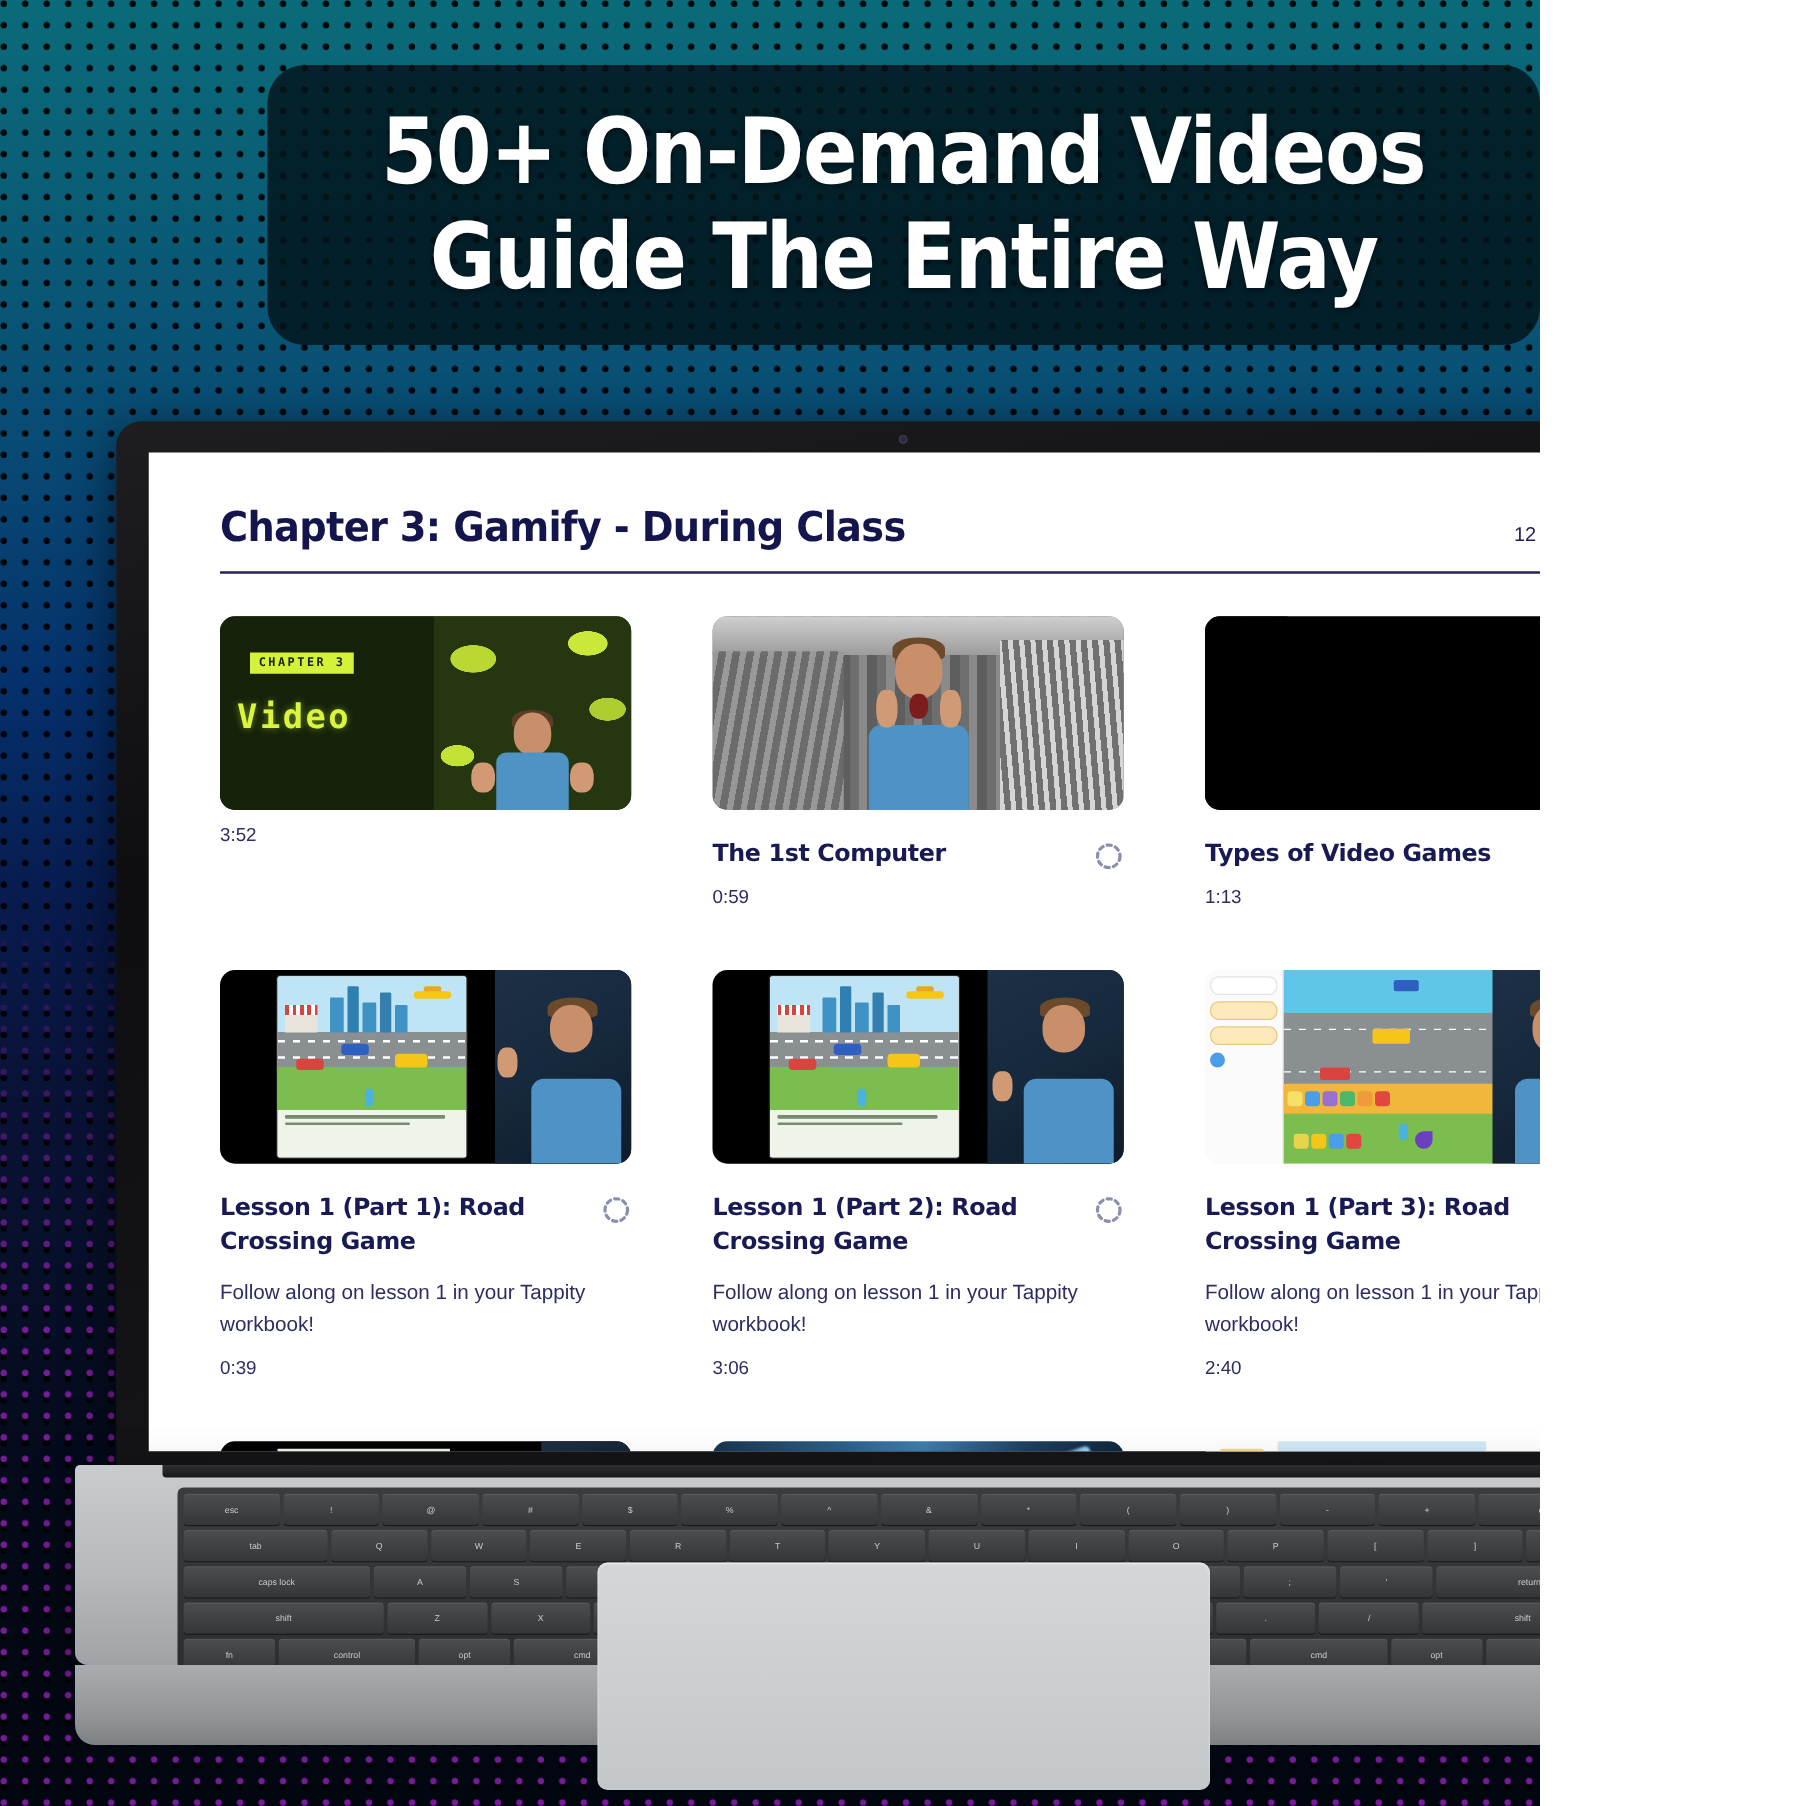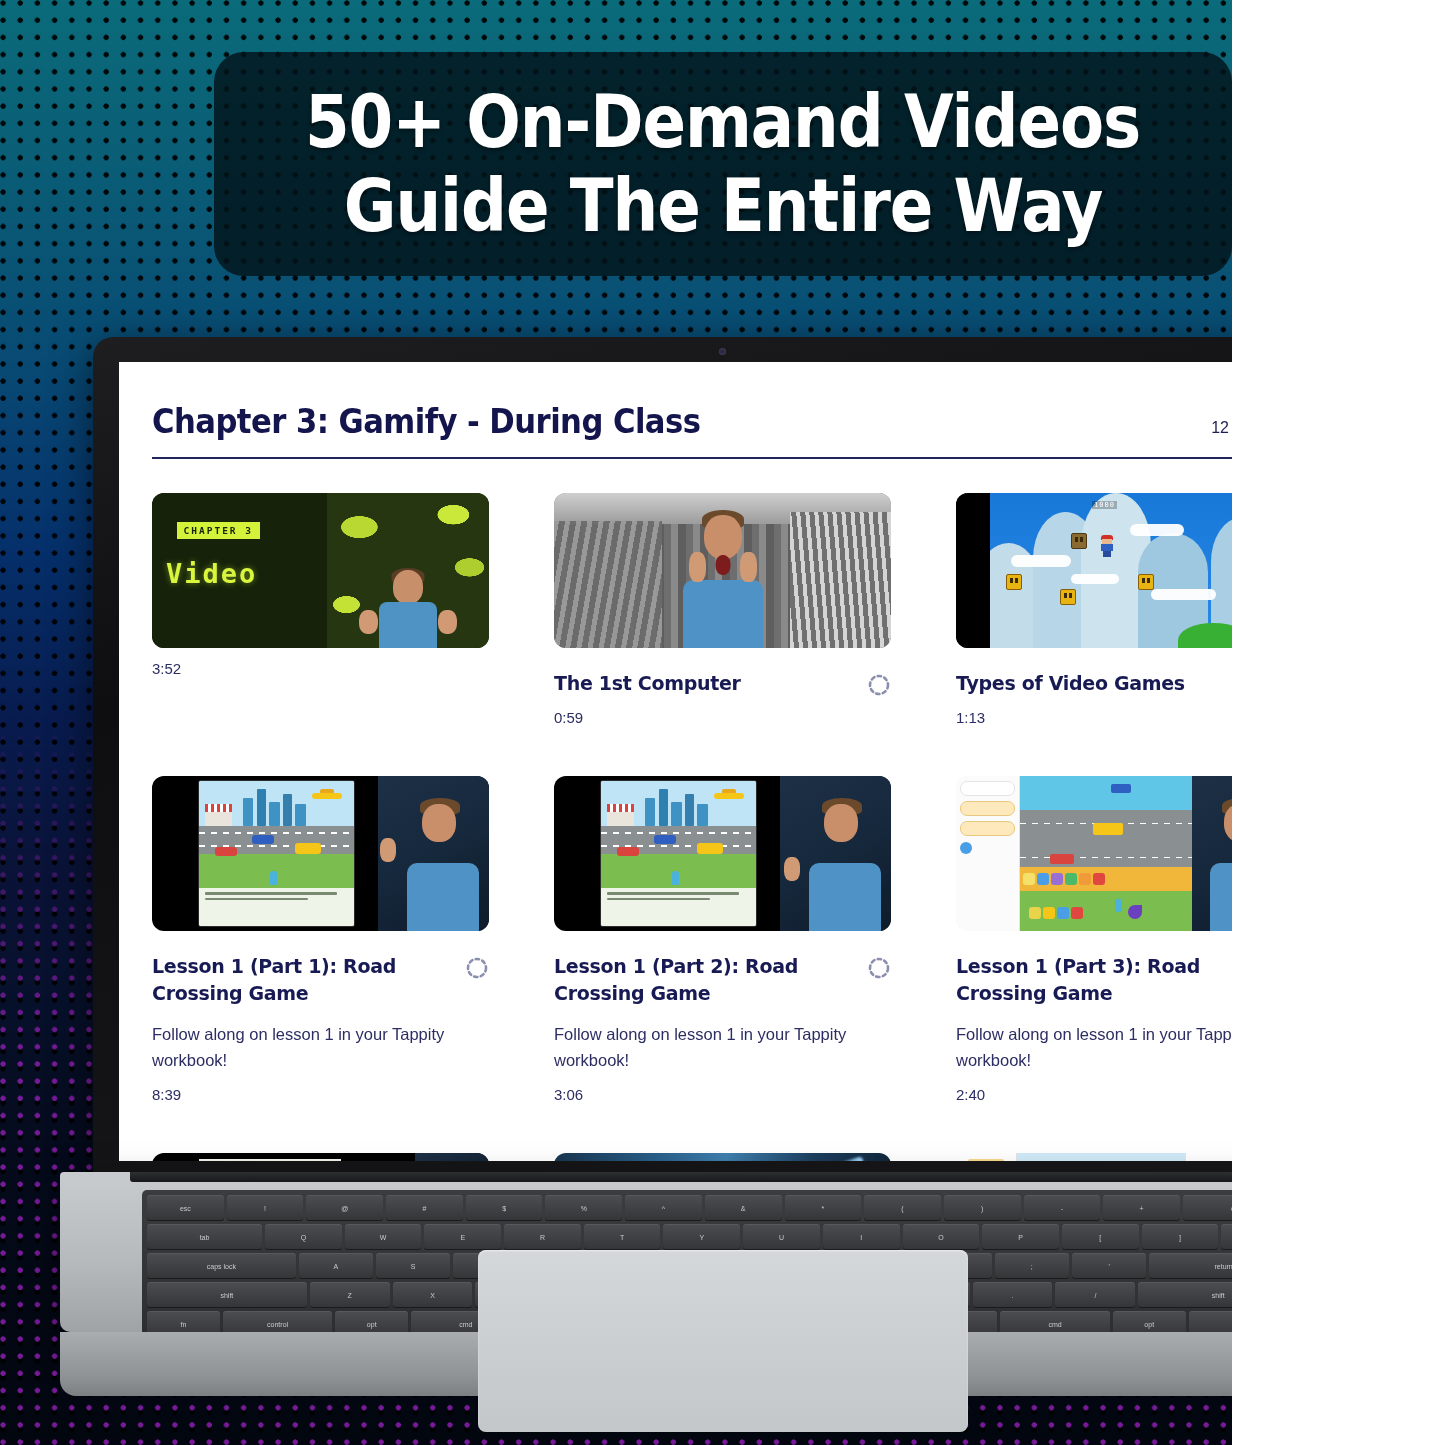--- a/index.html
+++ b/index.html
@@ -108,20 +108,21 @@
     box-shadow: inset 0 0 2px #555570;
   }
 
   
   .screen {
     position: relative;
     width: 100%;
     height: 100%;
     background: #ffffff;
     overflow: hidden;
+    padding-left: 24px;
   }
   .page {
     padding: 40px 0 0 0;
   }
 
   .page-header {
     display: flex;
     align-items: baseline;
     justify-content: space-between;
     padding: 0 33px 0 33px;
@@ -657,43 +658,20 @@
                 <svg class="progress-ring" viewBox="0 0 24 24">
                   <circle cx="12" cy="12" r="9" fill="none" stroke="#8b8fae" stroke-width="2.6" stroke-dasharray="3.4 3.4" stroke-linecap="round"></circle>
                 </svg>
               </div>
               <div class="card-dur">0:59</div>
             </div>
 
             <div class="card">
               <div class="thumb t-game">
                 <div class="pillar"></div>
-                <div class="scene">
-                  <div class="hill a"></div>
-                  <div class="hill b"></div>
-                  <div class="hill c"></div>
-                  <div class="hill d"></div>
-                  <div class="hill e"></div>
-                  <div class="cloud c1"></div>
-                  <div class="cloud c2"></div>
-                  <div class="cloud c3"></div>
-                  <div class="cloud c4"></div>
-                  <div class="qblock q1"></div>
-                  <div class="qblock q2"></div>
-                  <div class="qblock q3"></div>
-                  <div class="qblock q4"></div>
-                  <div class="hero">
-                    <div class="cap"></div>
-                      <div class="face"></div>
-                      <div class="shirt"></div>
-                      <div class="legs"></div>
-                  </div>
-                  <div class="bush"></div>
-                  <div class="score">1000</div>
-                </div>
                 <div class="pillar"></div>
               </div>
               <div class="card-head">
                 <div class="card-title">Types of Video Games</div>
                 <svg class="progress-ring" viewBox="0 0 24 24">
                   <circle cx="12" cy="12" r="9" fill="none" stroke="#8b8fae" stroke-width="2.6" stroke-dasharray="3.4 3.4" stroke-linecap="round"></circle>
                 </svg>
               </div>
               <div class="card-dur">1:13</div>
             </div>
@@ -734,21 +712,21 @@
                   <div class="hhand" style="left:2px;top:40%;"></div>
                 </div>
               </div>
               <div class="card-head">
                 <div class="card-title">Lesson 1 (Part 1): Road Crossing Game</div>
                 <svg class="progress-ring" viewBox="0 0 24 24">
                   <circle cx="12" cy="12" r="9" fill="none" stroke="#8b8fae" stroke-width="2.6" stroke-dasharray="3.4 3.4" stroke-linecap="round"></circle>
                 </svg>
               </div>
               <div class="card-desc">Follow along on lesson 1 in your Tappity workbook!</div>
-              <div class="card-dur">8:39</div>
+              <div class="card-dur">0:39</div>
             </div>
 
             <div class="card">
               <div class="thumb t-road">
                 <div class="ipad">
                   <div class="canvas">
                     <div class="shop"></div>
                     <div class="sky-bldg" style="left:28%;width:7%;height:26%;"></div>
                     <div class="sky-bldg" style="left:37%;width:6%;height:34%;background:#2f7fb0;"></div>
                     <div class="sky-bldg" style="left:45%;width:7%;height:22%;"></div>

